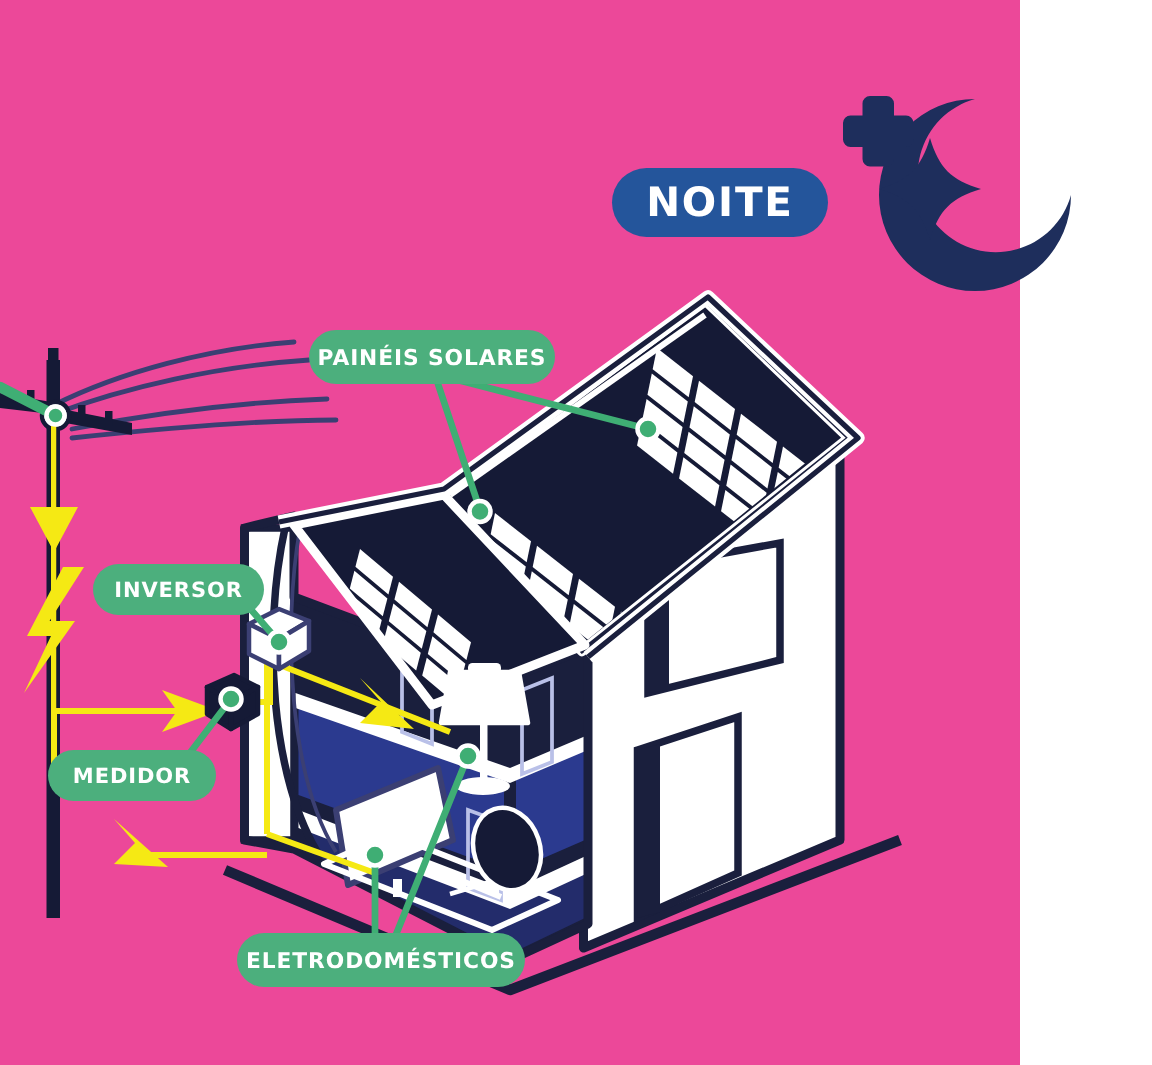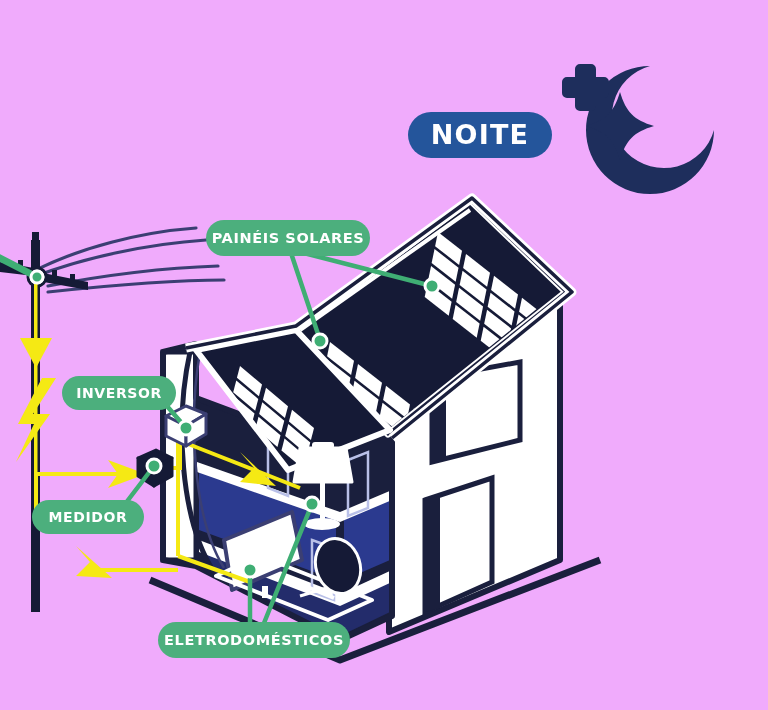--- a/index.html
+++ b/index.html
@@ -10,23 +10,23 @@
   }
   body {
     width: 768px;
     height: 710px;
     font-family: "Liberation Sans", sans-serif;
     overflow: hidden;
     position: relative;
   }
   #stage {
     position: relative;
-    width: 768px;
+    width: 680px;
     height: 710px;
-    background: #f0abfc;
+    background: #ec4899;
   }
   #scene {
     position: absolute;
     left: 0;
     top: 0;
     width: 768px;
     height: 710px;
   }
   .pill-text {
     font-family: "DejaVu Sans", sans-serif;

